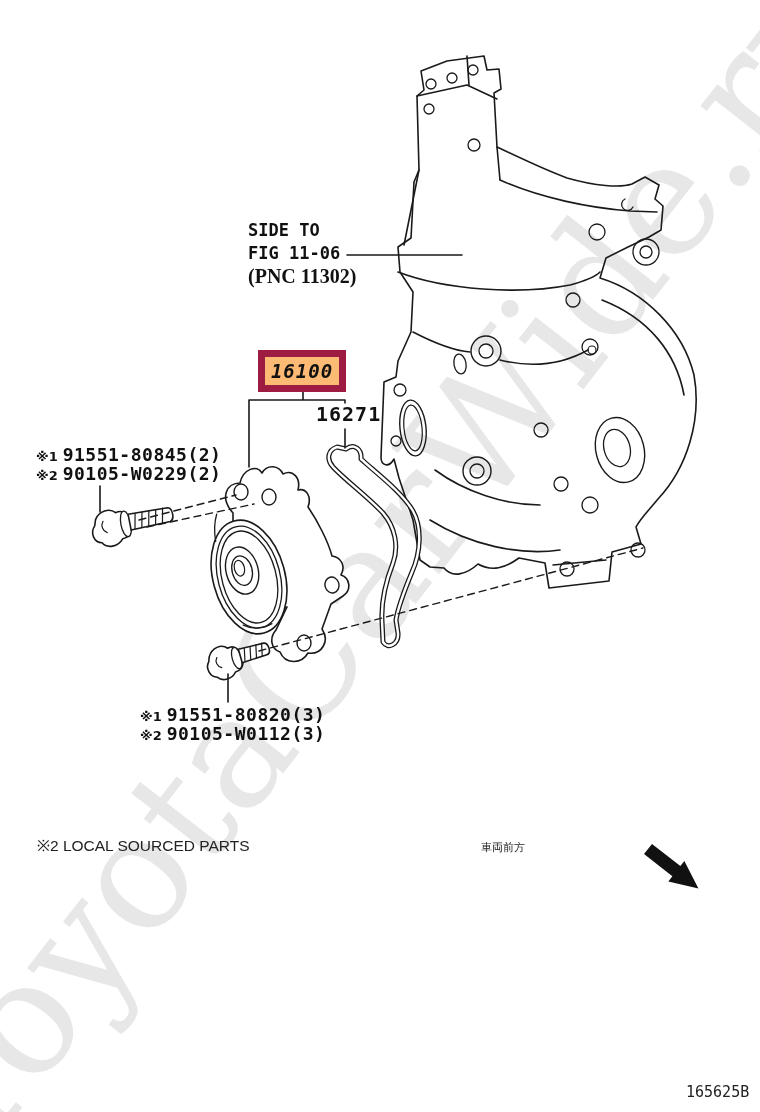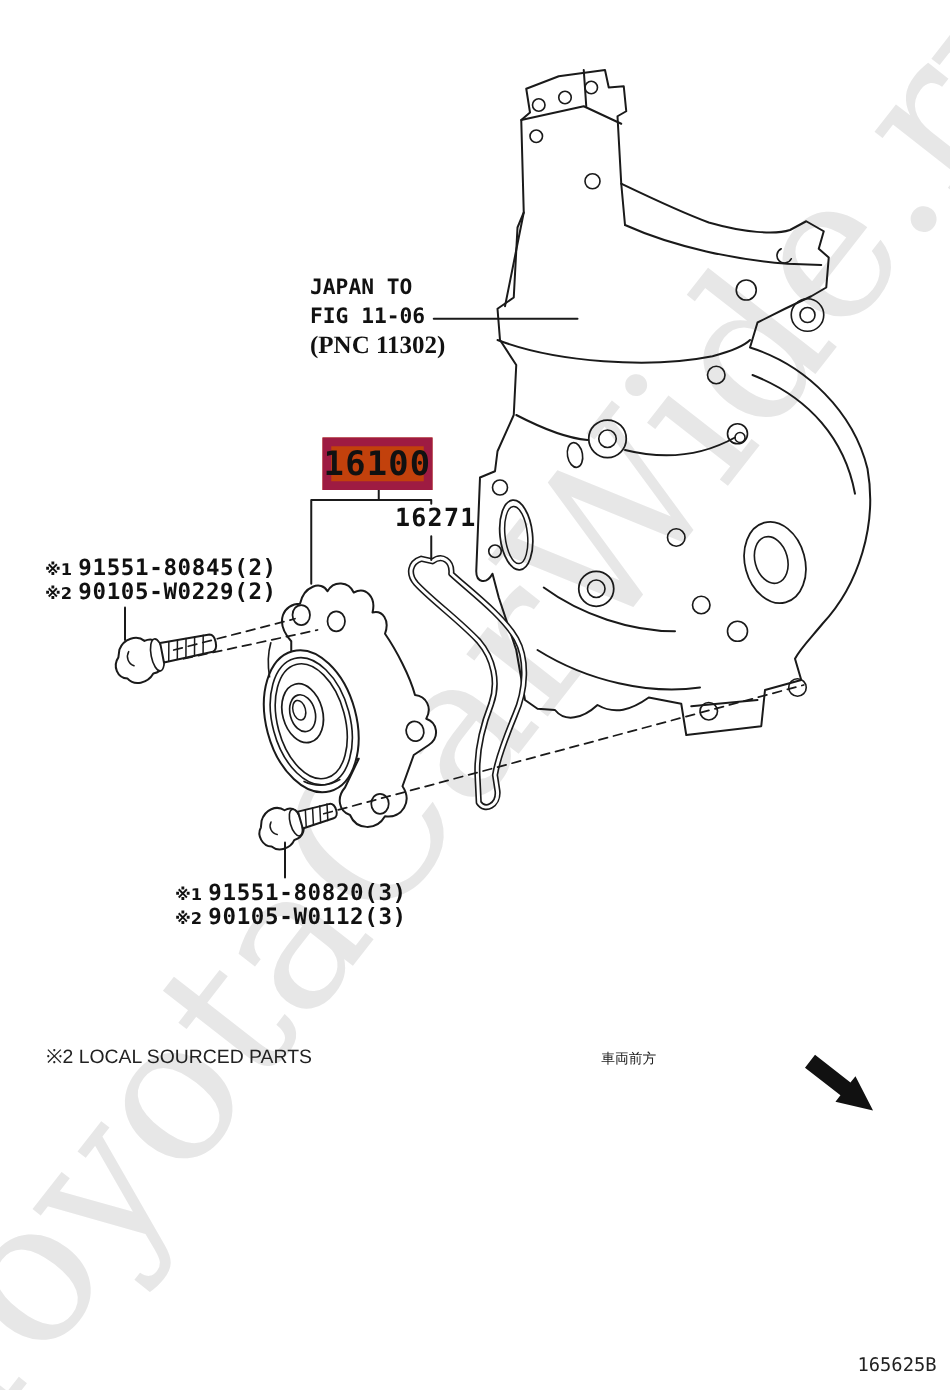--- a/index.html
+++ b/index.html
@@ -15,23 +15,23 @@
     transform:rotate(-52deg);transform-origin:center;
     white-space:nowrap;z-index:0;user-select:none;
   }
   svg.art{position:absolute;left:0;top:0;z-index:1;}
   .txt{position:absolute;z-index:2;}
   .mono{font-family:"DejaVu Sans Mono", monospace;font-weight:bold;color:#111;}
   .refer{left:248px;top:219px;font-size:17px;line-height:23px;white-space:nowrap;}
   .refer .pnc{font-size:20px;font-family:Liberation Serif, serif;}
   .pnbox{
     left:258px;top:350px;width:74px;height:28px;
-    border:7px solid #9e1b42;background:#c2410c;
+    border:7px solid #9e1b42;background:#fdba74;
     display:flex;align-items:center;justify-content:center;
-    font-size:27px;letter-spacing:1px;
+    font-size:19px;letter-spacing:1px;font-style:italic;
   }
   .lbl16271{left:316px;top:402px;font-size:20px;letter-spacing:1px;white-space:nowrap;text-align:right;}
   .boltlbl{display:flex;flex-direction:column;}
   .boltlbl .row{display:flex;align-items:baseline;height:19px;white-space:nowrap;}
   .boltlbl .ref{font-family:"DejaVu Sans", sans-serif;font-weight:bold;font-size:13px;margin-right:5px;}
   .boltlbl .num{font-size:18px;letter-spacing:0.5px;}
   .upperbolt{left:36px;top:444px;}
   .lowerbolt{left:140px;top:704px;}
   .legend{left:37px;top:836px;font-size:15.5px;line-height:20px;color:#222;white-space:nowrap;}
   .orient{left:481px;top:836px;font-size:11px;line-height:22px;color:#222;white-space:nowrap;}
@@ -183,21 +183,21 @@
       <path d="M259,651 L643,548"></path>
     </g>
 
     <g transform="translate(648,849) rotate(38)">
       <path fill="#111" stroke="none" d="M0,-6.5 L36,-6.5 L36,-13 L64,0 L36,13 L36,6.5 L0,6.5 Z"></path>
     </g>
   </g>
 </svg>
 
 <div class="txt mono refer">
-  <div>JAPAN TO</div>
+  <div>SIDE TO</div>
   <div>FIG 11-06</div>
   <div class="pnc">(PNC 11302)</div>
 </div>
 
 <div class="txt mono pnbox">
   <span>16100</span>
 </div>
 
 <div class="txt mono lbl16271">16271</div>
 

